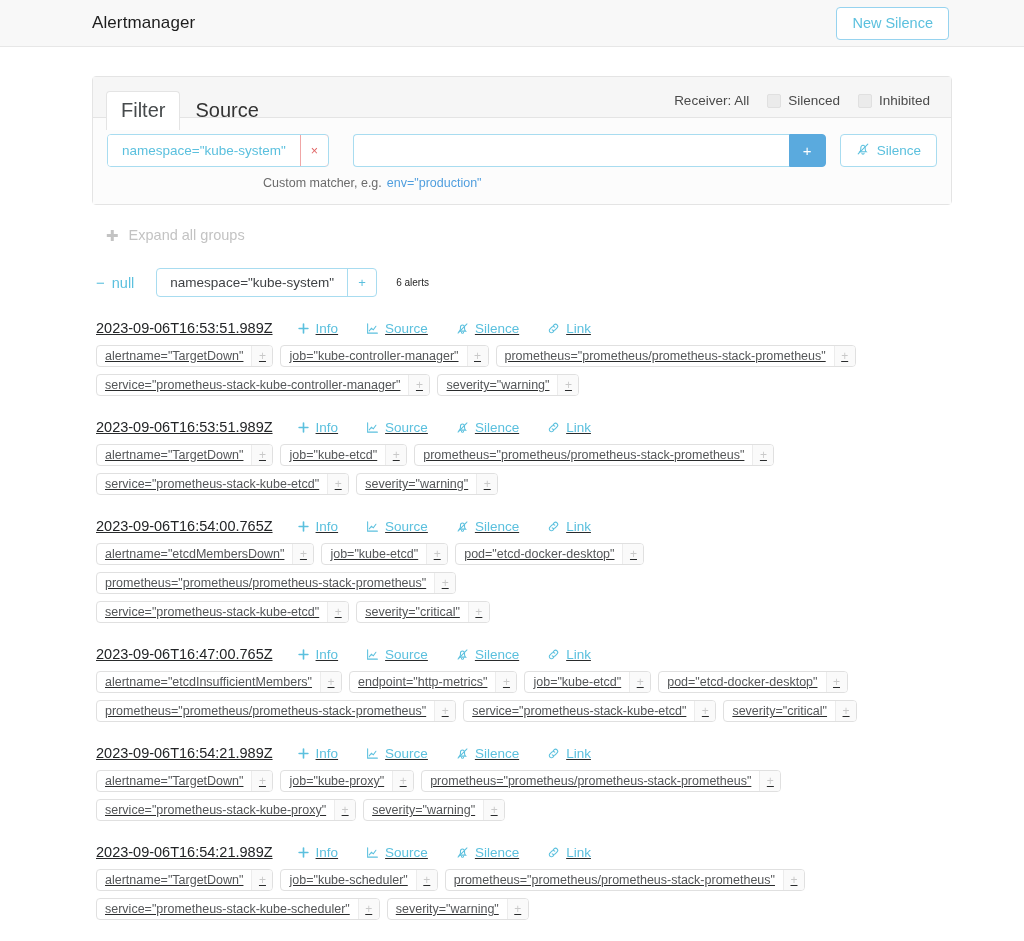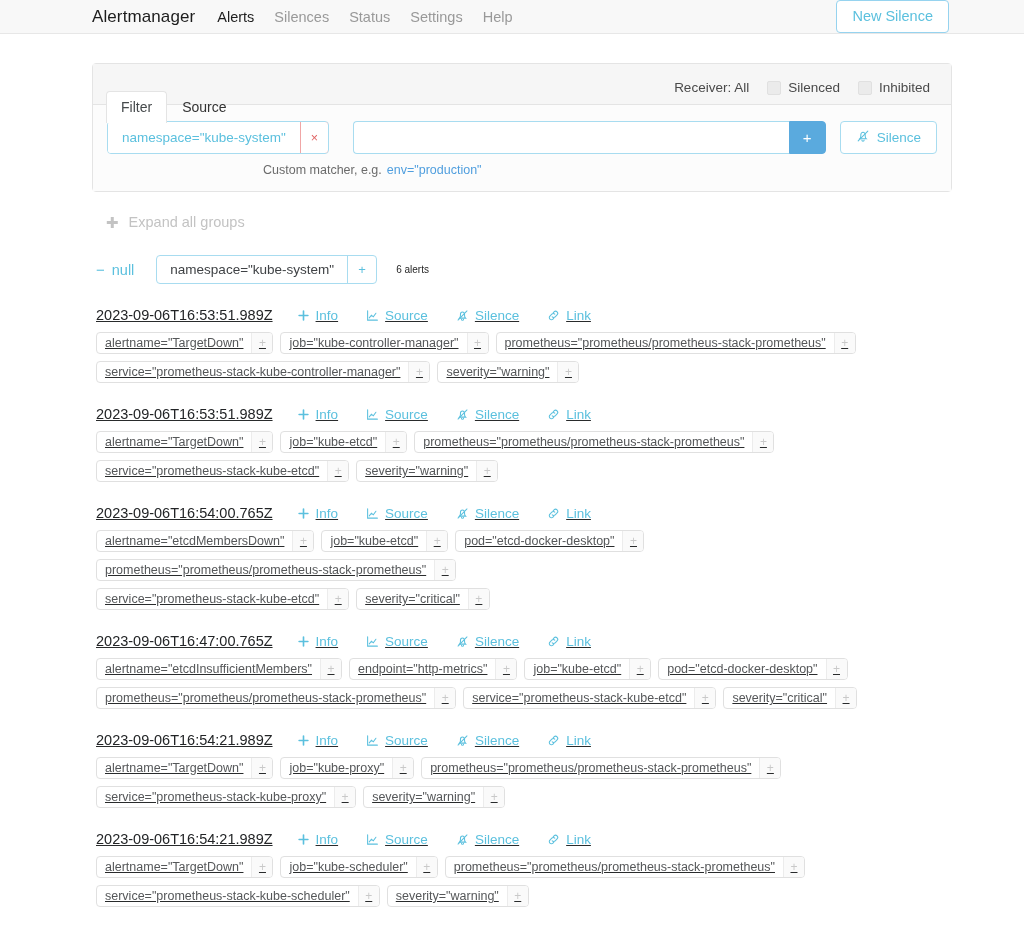--- a/index.html
+++ b/index.html
@@ -8,21 +8,21 @@
     margin: 0; padding: 0;
     width: 1024px; height: 941px;
     background: #ffffff;
     font-family: "Liberation Sans", sans-serif;
     color: #292b2c;
     overflow: hidden;
   }
 
   
   .navbar {
-    height: 34px;
+    height: 47px;
     background: #f8f8f8;
     border-bottom: 1px solid #e7e7e7;
     display: flex;
     align-items: center;
     padding: 0 75px 0 92px;
   }
   .brand {
     font-size: 17px;
     color: #1d1d1d;
     margin-right: 22px;
@@ -66,29 +66,29 @@
   .card-header {
     display: flex;
     align-items: flex-end;
     padding: 10px 21px 0 13px;
     height: 41px;
     border-bottom: 1px solid #e4e4e4;
     background: #f6f6f6;
   }
   .tabs { display: flex; align-items: flex-end; gap: 0; }
   .tab {
-    font-size: 14px;
+    font-size: 20px;
     padding: 7px 14px 8px;
     color: #333;
     cursor: pointer;
     border: 1px solid transparent;
     border-bottom: none;
     border-radius: 4px 4px 0 0;
     position: relative;
-    top: 19px;
+    top: 13px;
     white-space: nowrap;
   }
   .tab.active {
     background: #ffffff;
     border-color: #e4e4e4;
     border-bottom-color: #ffffff;
     color: #464a4c;
   }
   .header-right {
     margin-left: auto;
@@ -299,27 +299,20 @@
     color: #c9c9c9;
     font-size: 12px;
     cursor: pointer;
   }
 </style>
 </head>
 <body>
 
 <div class="navbar">
   <div class="brand">Alertmanager</div>
-  <div class="nav-links">
-      <a class="nav-link active">Alerts</a>
-      <a class="nav-link">Silences</a>
-      <a class="nav-link">Status</a>
-      <a class="nav-link">Settings</a>
-      <a class="nav-link">Help</a>
-    </div>
   <div class="nav-spacer"></div>
   <button class="btn-outline-silence">New Silence</button>
 </div>
 
 <div class="page">
 
   <div class="filter-card">
 
     <div class="card-header">
       <div class="tabs">

